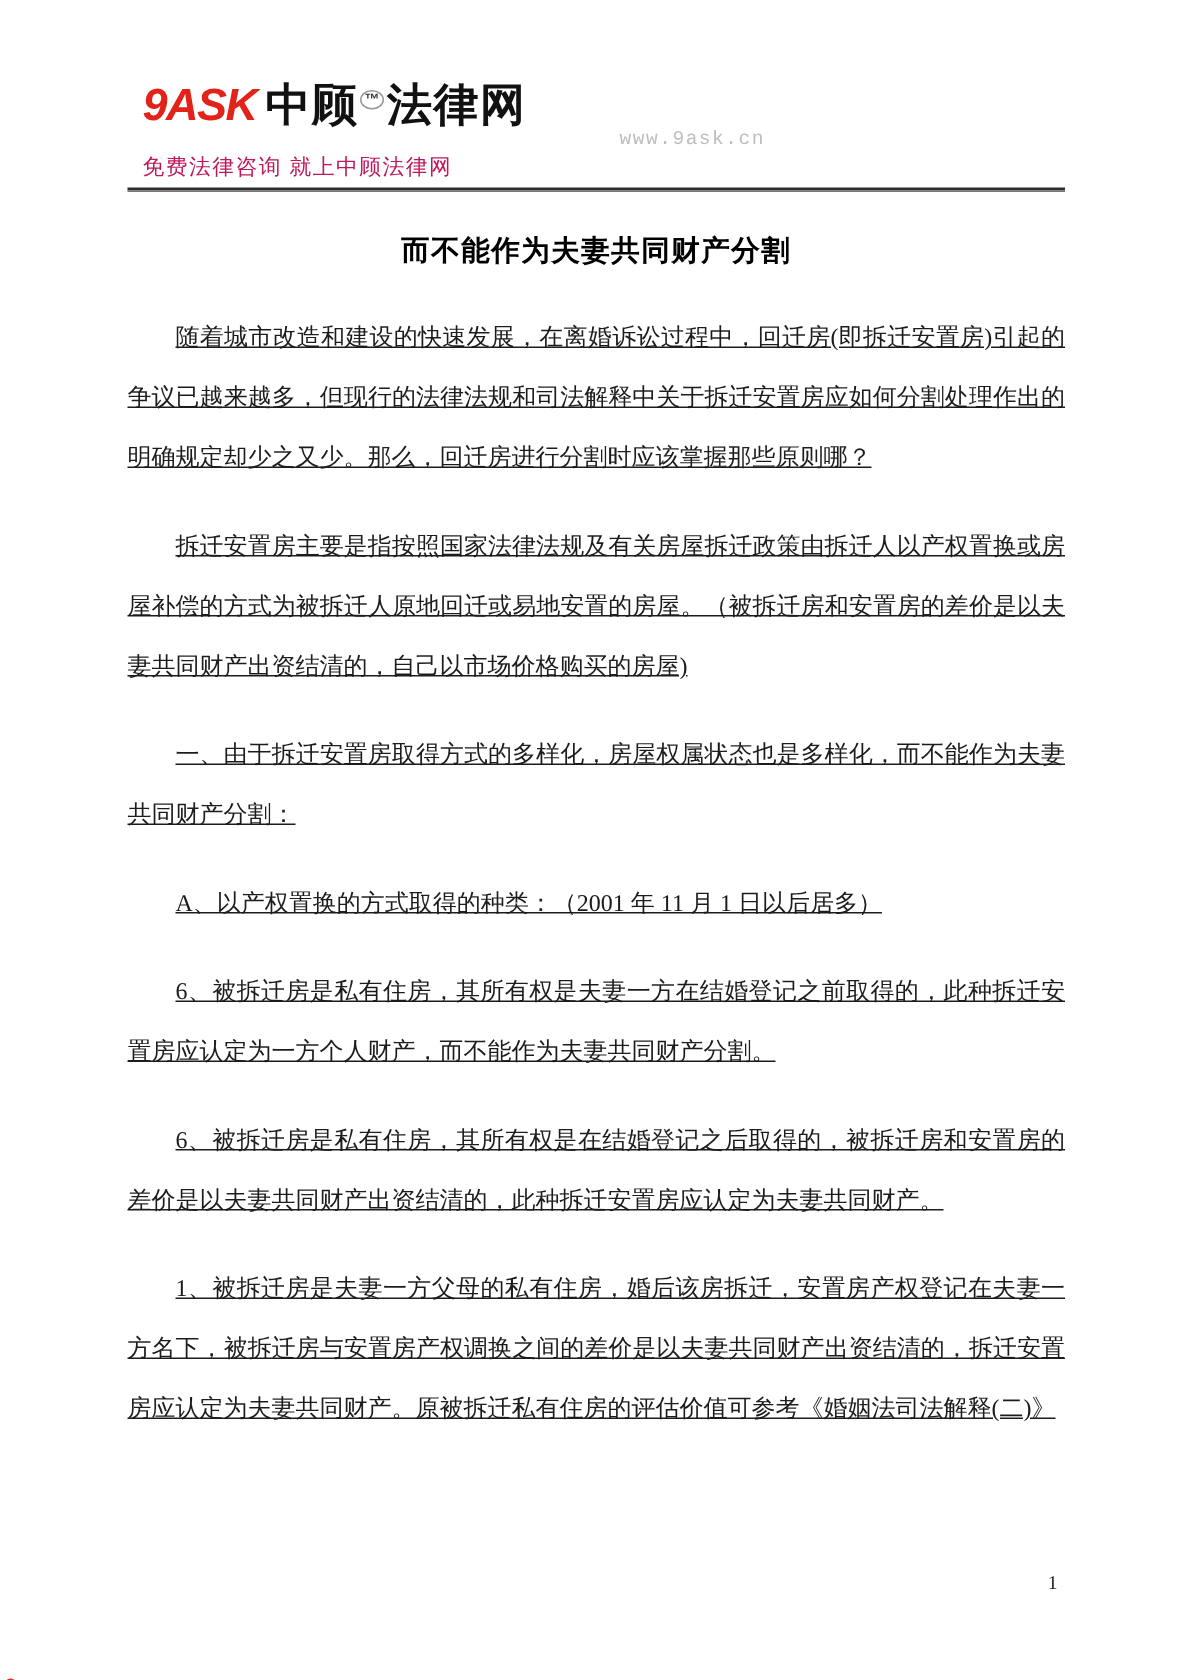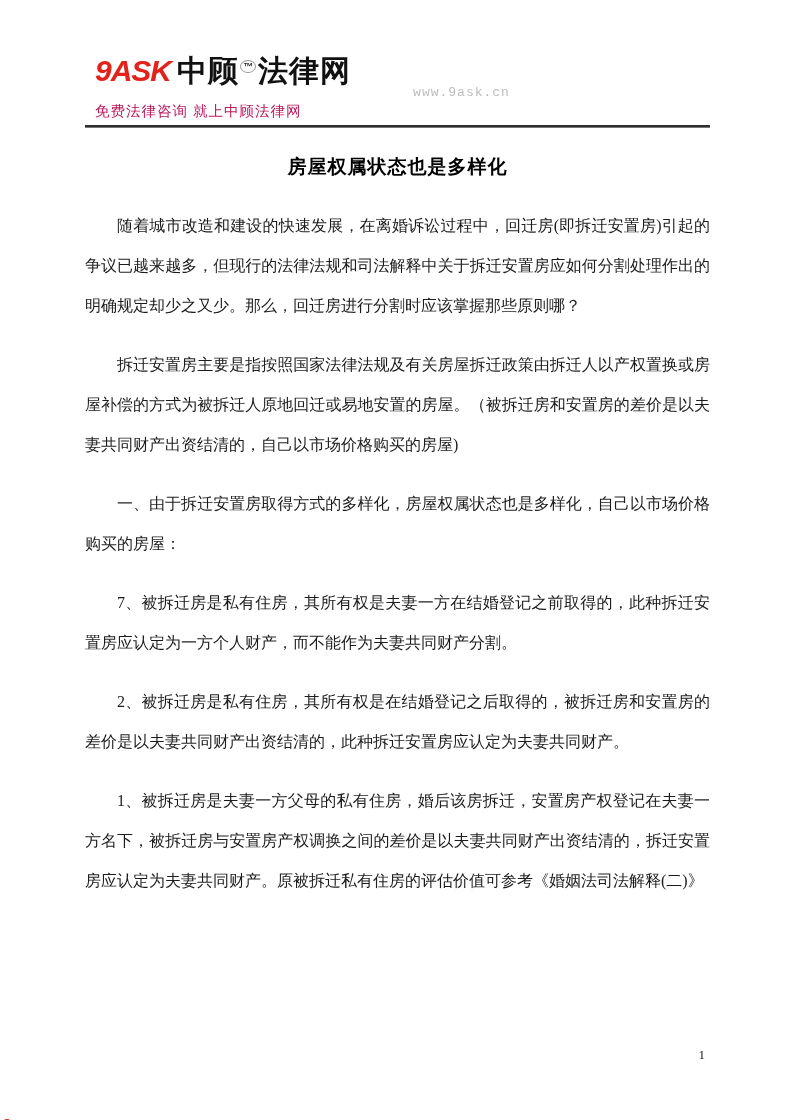--- a/index.html
+++ b/index.html
@@ -91,20 +91,21 @@
     color: #000000;
     letter-spacing: 1px;
   }
   .doc-main p {
     font-size: 16px;
     line-height: 40px;
     text-indent: 2em;
     text-align: justify;
     margin: 0 0 19px 0;
     color: #1c1c1c;
+    text-decoration: underline;
   }
   .doc-main p:first-of-type { margin-top: 26px; }
 
   
   .page-number {
     position: absolute;
     top: 1047px;
     right: 87px;
     font-size: 13px;
     color: #222222;
@@ -121,24 +122,25 @@
       <div class="logo-row">
         <span class="logo-9ask">9ASK</span><span class="q-dot"></span><span class="logo-cn">中顾</span><span class="logo-tm">™</span><span class="logo-cn">法律网</span>
       </div>
       <div class="logo-url">www.9ask.cn</div>
     </div>
     <div class="logo-tagline">免费法律咨询 就上中顾法律网</div>
     <div class="header-rule"></div>
   </header>
 
   <main class="doc-main">
-    <h1 class="doc-title">房屋权属状态也是多样化</h1>
+    <h1 class="doc-title">而不能作为夫妻共同财产分割</h1>
     <p>随着城市改造和建设的快速发展，在离婚诉讼过程中，回迁房(即拆迁安置房)引起的争议已越来越多，但现行的法律法规和司法解释中关于拆迁安置房应如何分割处理作出的明确规定却少之又少。那么，回迁房进行分割时应该掌握那些原则哪？</p>
     <p>拆迁安置房主要是指按照国家法律法规及有关房屋拆迁政策由拆迁人以产权置换或房屋补偿的方式为被拆迁人原地回迁或易地安置的房屋。（被拆迁房和安置房的差价是以夫妻共同财产出资结清的，自己以市场价格购买的房屋)</p>
-    <p>一、由于拆迁安置房取得方式的多样化，房屋权属状态也是多样化，自己以市场价格购买的房屋：</p>
-    <p>7、被拆迁房是私有住房，其所有权是夫妻一方在结婚登记之前取得的，此种拆迁安置房应认定为一方个人财产，而不能作为夫妻共同财产分割。</p>
-    <p>2、被拆迁房是私有住房，其所有权是在结婚登记之后取得的，被拆迁房和安置房的差价是以夫妻共同财产出资结清的，此种拆迁安置房应认定为夫妻共同财产。</p>
+    <p>一、由于拆迁安置房取得方式的多样化，房屋权属状态也是多样化，而不能作为夫妻共同财产分割：</p>
+    <p>A、以产权置换的方式取得的种类：（2001 年 11 月 1 日以后居多）</p>
+    <p>6、被拆迁房是私有住房，其所有权是夫妻一方在结婚登记之前取得的，此种拆迁安置房应认定为一方个人财产，而不能作为夫妻共同财产分割。</p>
+    <p>6、被拆迁房是私有住房，其所有权是在结婚登记之后取得的，被拆迁房和安置房的差价是以夫妻共同财产出资结清的，此种拆迁安置房应认定为夫妻共同财产。</p>
     <p>1、被拆迁房是夫妻一方父母的私有住房，婚后该房拆迁，安置房产权登记在夫妻一方名下，被拆迁房与安置房产权调换之间的差价是以夫妻共同财产出资结清的，拆迁安置房应认定为夫妻共同财产。原被拆迁私有住房的评估价值可参考《婚姻法司法解释(二)》</p>
   </main>
 
   <div class="page-number">1</div>
 
 </div>
 
 </body></html>

